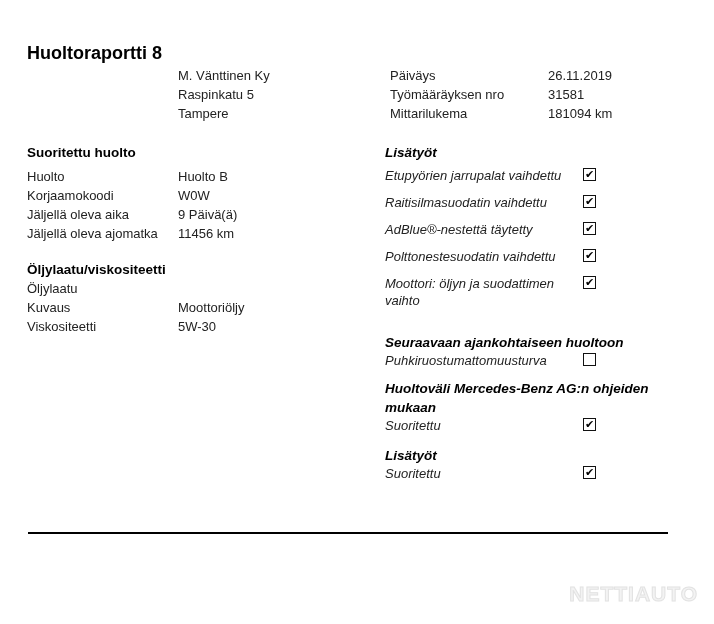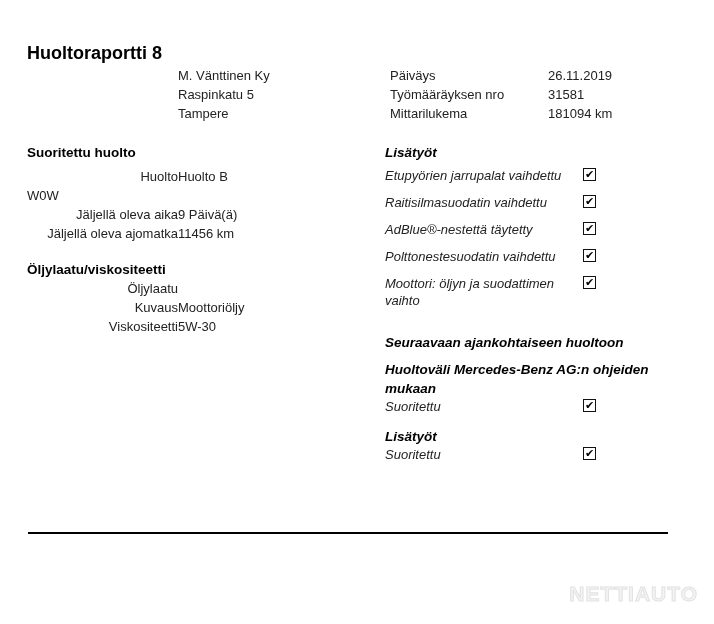--- a/index.html
+++ b/index.html
@@ -46,21 +46,21 @@
   }
   .section-title {
     font-size: 13.5px;
     font-weight: 700;
     color: #000000;
     line-height: 19px;
     margin: 0;
   }
   .mb5 { margin-bottom: 5px; }
   .mt17 { margin-top: 17px; }
-  .kv-row { display: flex; line-height: 19px; text-align: right; }
+  .kv-row { display: flex; line-height: 19px; }
   .kv-label { width: 151px; flex: none; }
   .kv-value { }
 
   .right-col {
     position: absolute;
     left: 385px;
     top: 143px;
     width: 280px;
     font-style: italic;
   }
@@ -143,20 +143,21 @@
   </div>
 
   <div class="left-col">
 
     <div class="section-title mb5">Suoritettu huolto</div>
     <div class="kv-row">
       <span class="kv-label">Huolto</span>
       <span class="kv-value">Huolto B</span>
     </div>
     <div class="kv-row">
+      <span class="kv-label">Korjaamokoodi</span>
       <span class="kv-value">W0W</span>
     </div>
     <div class="kv-row">
       <span class="kv-label">Jäljellä oleva aika</span>
       <span class="kv-value">9 Päivä(ä)</span>
     </div>
     <div class="kv-row">
       <span class="kv-label">Jäljellä oleva ajomatka</span>
       <span class="kv-value">11456 km</span>
     </div>
@@ -207,20 +208,24 @@
     </div>
     <div class="check-row">
       <span class="check-label">Moottori: öljyn ja suodattimen vaihto</span>
       <span class="checkbox">
           <span class="mark">✔</span>
         </span>
     </div>
 
     <div class="section-title rt-gap1">Seuraavaan ajankohtaiseen huoltoon</div>
 
+    <div class="check-row">
+      <span class="check-label">Puhkiruostumattomuusturva</span>
+      <span class="checkbox"></span>
+    </div>
 
     <div class="section-title rt-gap2">Huoltoväli Mercedes-Benz AG:n ohjeiden mukaan</div>
 
     <div class="check-row">
       <span class="check-label">Suoritettu</span>
       <span class="checkbox">
           <span class="mark">✔</span>
         </span>
     </div>
 

